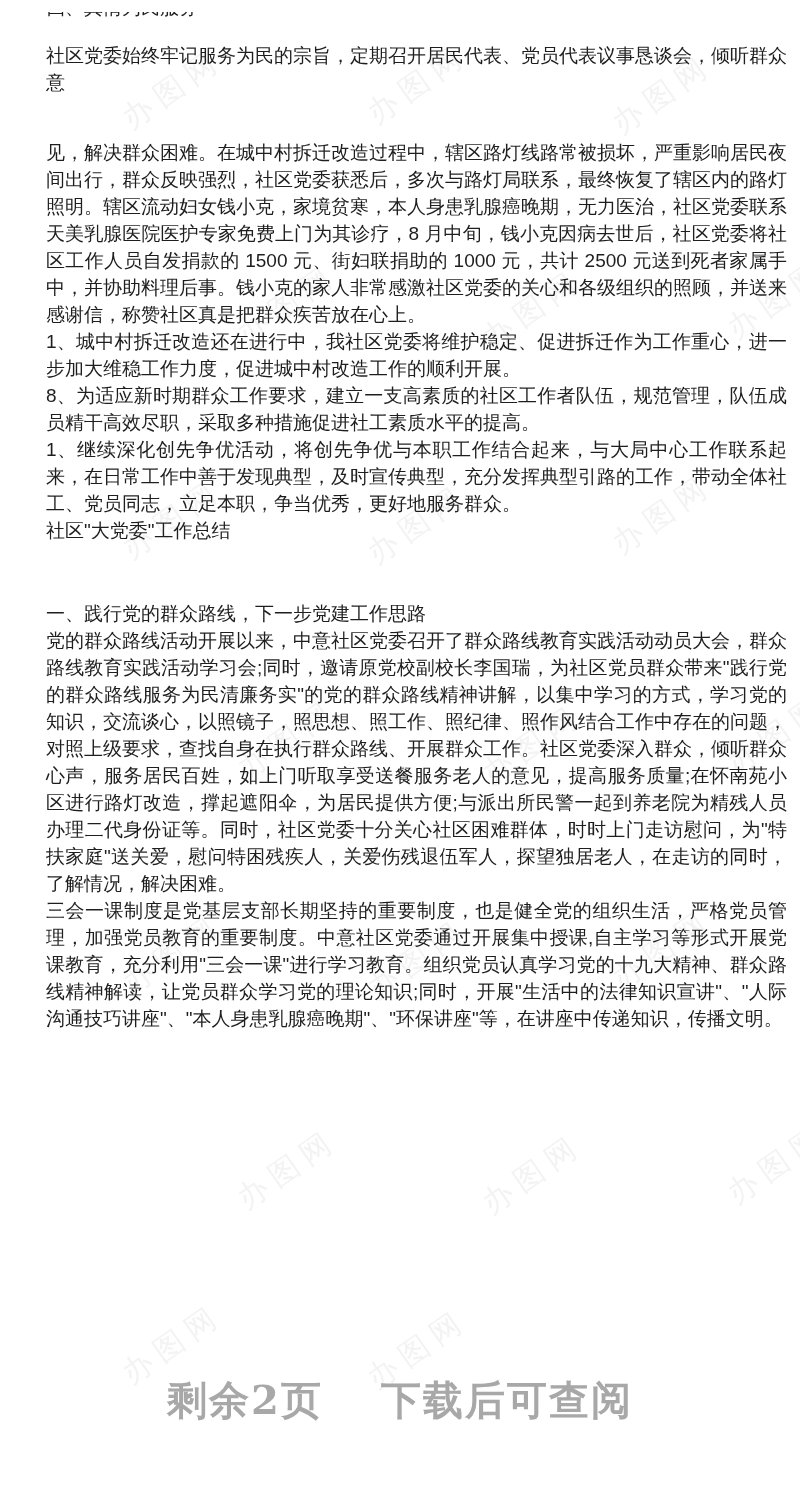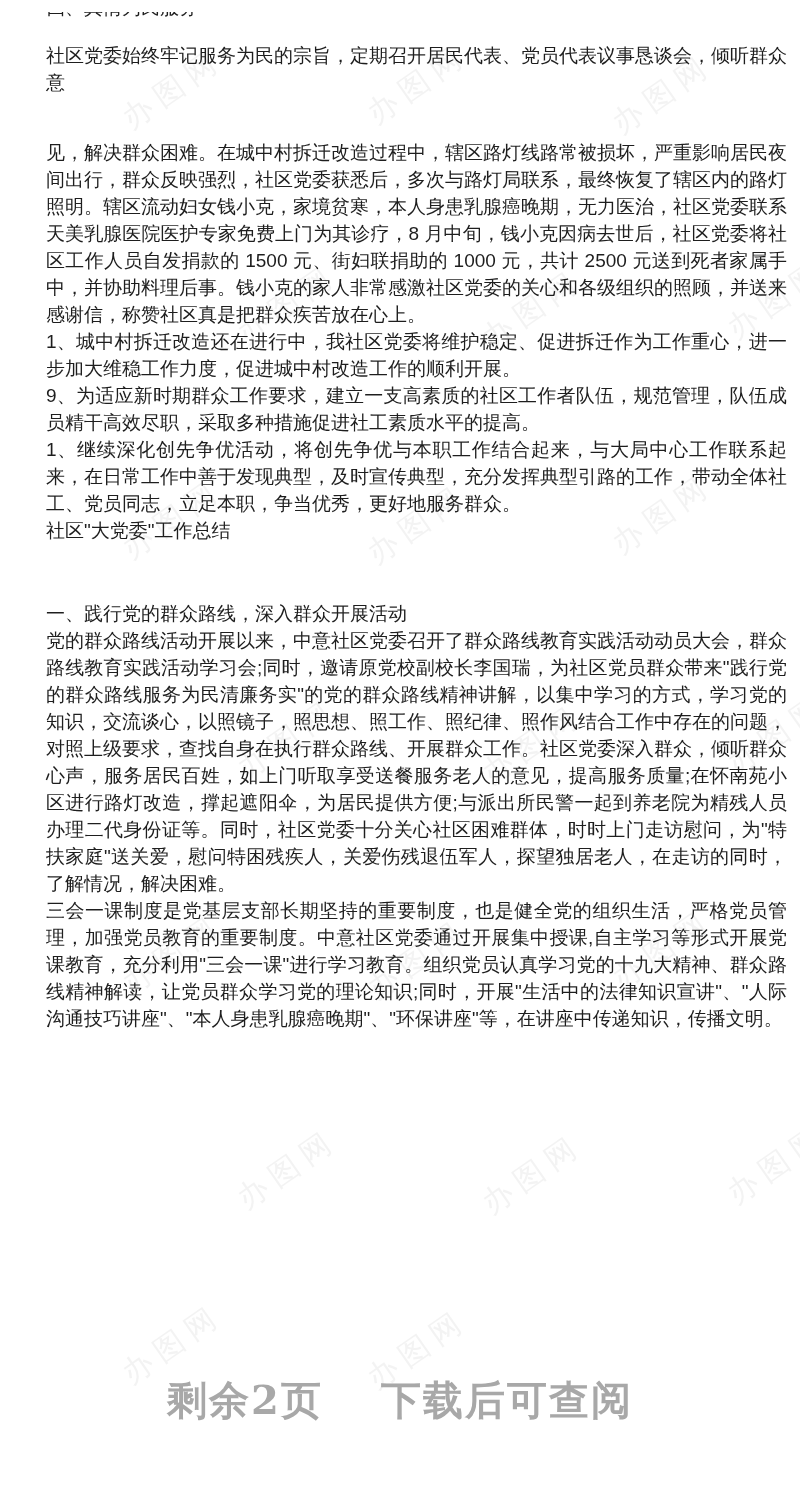--- a/index.html
+++ b/index.html
@@ -109,25 +109,25 @@
     </div>
 
     <p class="line1">社区党委始终牢记服务为民的宗旨，定期召开居民代表、党员代表议事恳谈会，倾听群众意</p>
 
     <div class="gap-split"></div>
 
     <p class="para">见，解决群众困难。在城中村拆迁改造过程中，辖区路灯线路常被损坏，严重影响居民夜间出行，群众反映强烈，社区党委获悉后，多次与路灯局联系，最终恢复了辖区内的路灯照明。辖区流动妇女钱小克，家境贫寒，本人身患乳腺癌晚期，无力医治，社区党委联系天美乳腺医院医护专家免费上门为其诊疗，8 月中旬，钱小克因病去世后，社区党委将社区工作人员自发捐款的 1500 元、街妇联捐助的 1000 元，共计 2500 元送到死者家属手中，并协助料理后事。钱小克的家人非常感激社区党委的关心和各级组织的照顾，并送来感谢信，称赞社区真是把群众疾苦放在心上。</p>
 
 
     <p class="para">1、城中村拆迁改造还在进行中，我社区党委将维护稳定、促进拆迁作为工作重心，进一步加大维稳工作力度，促进城中村改造工作的顺利开展。</p>
-    <p class="para">9、为适应新时期群众工作要求，建立一支高素质的社区工作者队伍，规范管理，队伍成员精干高效尽职，采取多种措施促进社工素质水平的提高。</p>
+    <p class="para">8、为适应新时期群众工作要求，建立一支高素质的社区工作者队伍，规范管理，队伍成员精干高效尽职，采取多种措施促进社工素质水平的提高。</p>
     <p class="para">1、继续深化创先争优活动，将创先争优与本职工作结合起来，与大局中心工作联系起来，在日常工作中善于发现典型，及时宣传典型，充分发挥典型引路的工作，带动全体社工、党员同志，立足本职，争当优秀，更好地服务群众。</p>
     <p class="para">社区"大党委"工作总结</p>
 
-    <p class="heading mt-lg">一、践行党的群众路线，深入群众开展活动</p>
+    <p class="heading mt-lg">一、践行党的群众路线，下一步党建工作思路</p>
     <p class="para">党的群众路线活动开展以来，中意社区党委召开了群众路线教育实践活动动员大会，群众路线教育实践活动学习会;同时，邀请原党校副校长李国瑞，为社区党员群众带来"践行党的群众路线服务为民清廉务实"的党的群众路线精神讲解，以集中学习的方式，学习党的知识，交流谈心，以照镜子，照思想、照工作、照纪律、照作风结合工作中存在的问题，对照上级要求，查找自身在执行群众路线、开展群众工作。社区党委深入群众，倾听群众心声，服务居民百姓，如上门听取享受送餐服务老人的意见，提高服务质量;在怀南苑小区进行路灯改造，撑起遮阳伞，为居民提供方便;与派出所民警一起到养老院为精残人员办理二代身份证等。同时，社区党委十分关心社区困难群体，时时上门走访慰问，为"特扶家庭"送关爱，慰问特困残疾人，关爱伤残退伍军人，探望独居老人，在走访的同时，了解情况，解决困难。</p>
 
     <p class="para">三会一课制度是党基层支部长期坚持的重要制度，也是健全党的组织生活，严格党员管理，加强党员教育的重要制度。中意社区党委通过开展集中授课,自主学习等形式开展党课教育，充分利用"三会一课"进行学习教育。组织党员认真学习党的十九大精神、群众路线精神解读，让党员群众学习党的理论知识;同时，开展"生活中的法律知识宣讲"、"人际沟通技巧讲座"、"本人身患乳腺癌晚期"、"环保讲座"等，在讲座中传递知识，传播文明。</p>
 
   </div>
 
   <div class="footer">
     <span>剩余2页</span>
     <span>下载后可查阅</span>
   </div>

